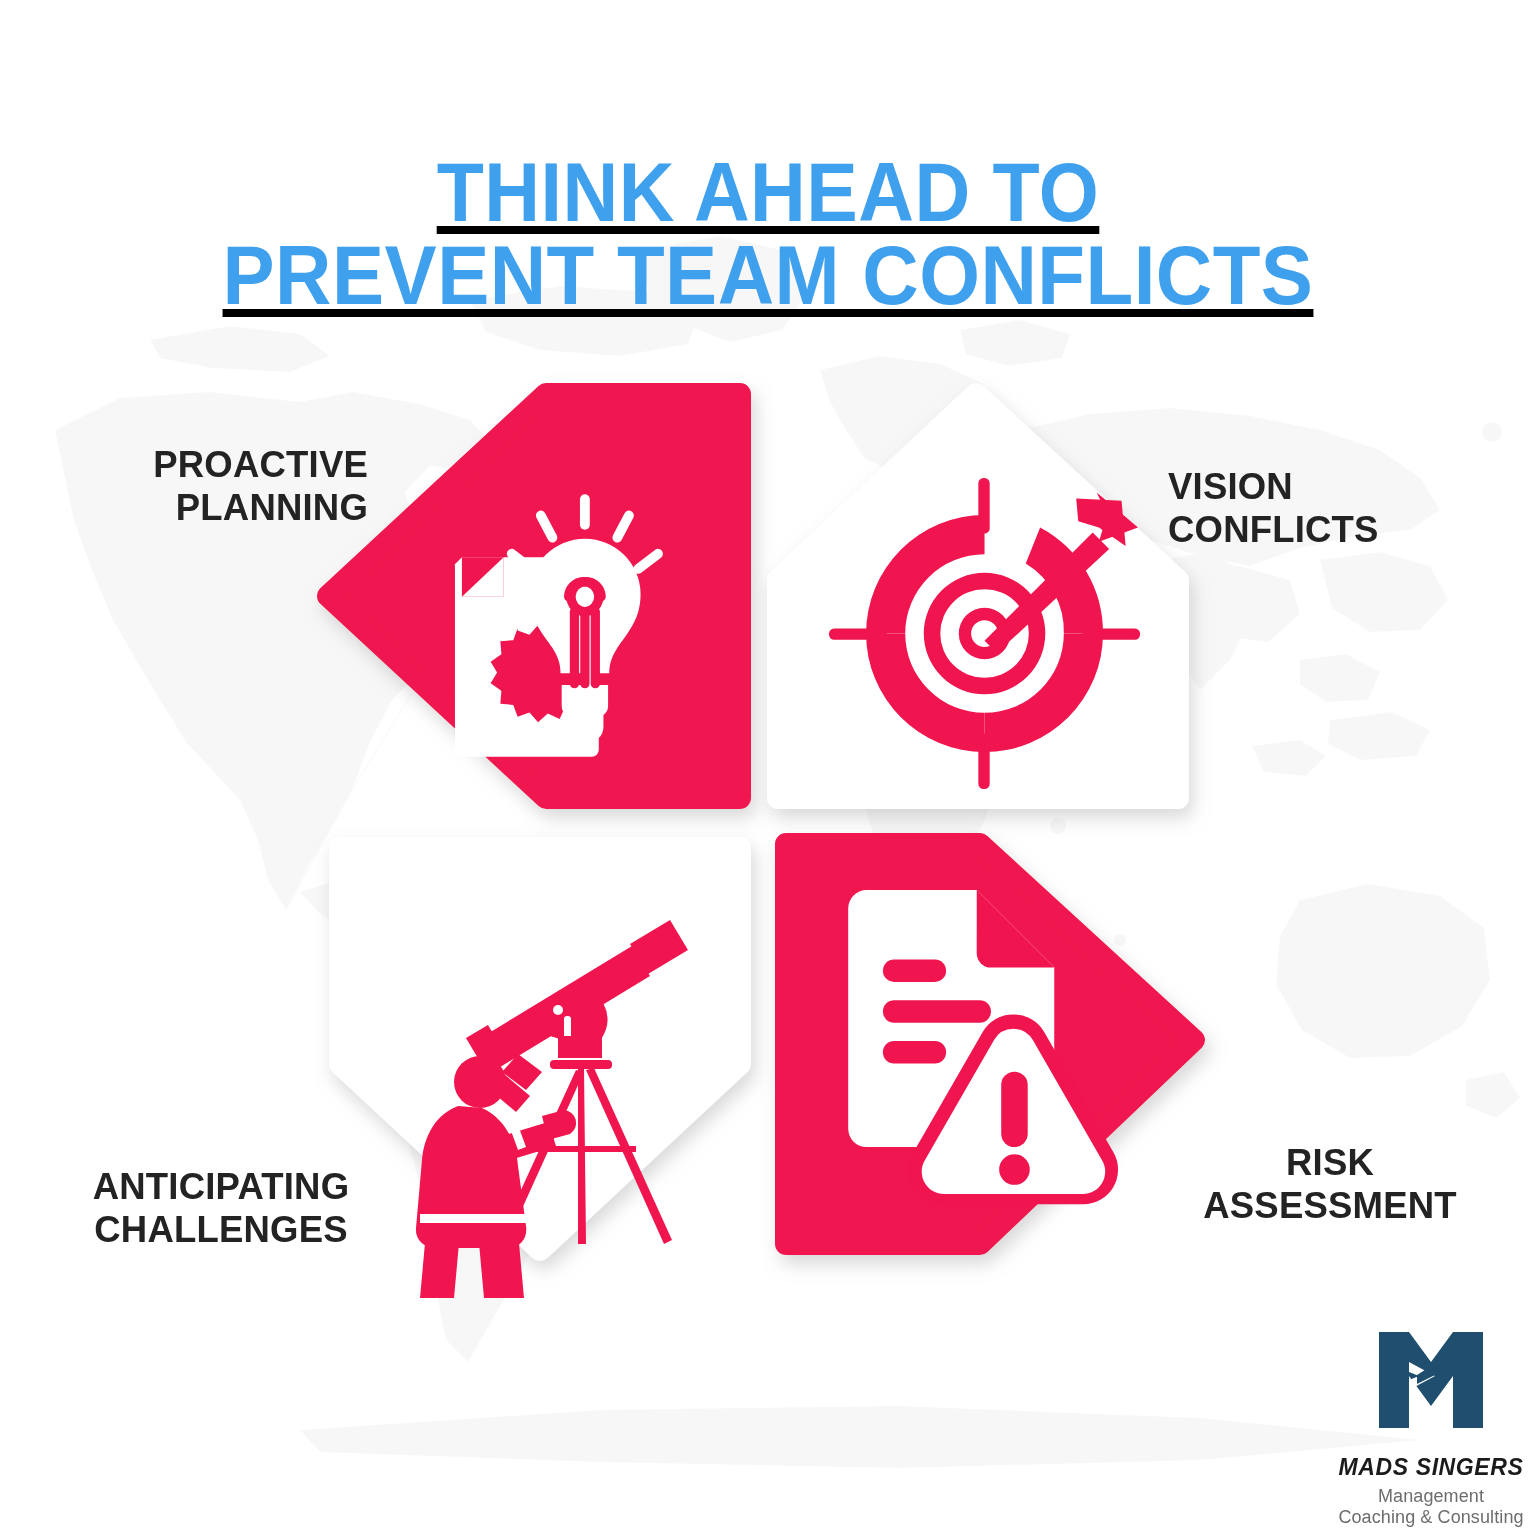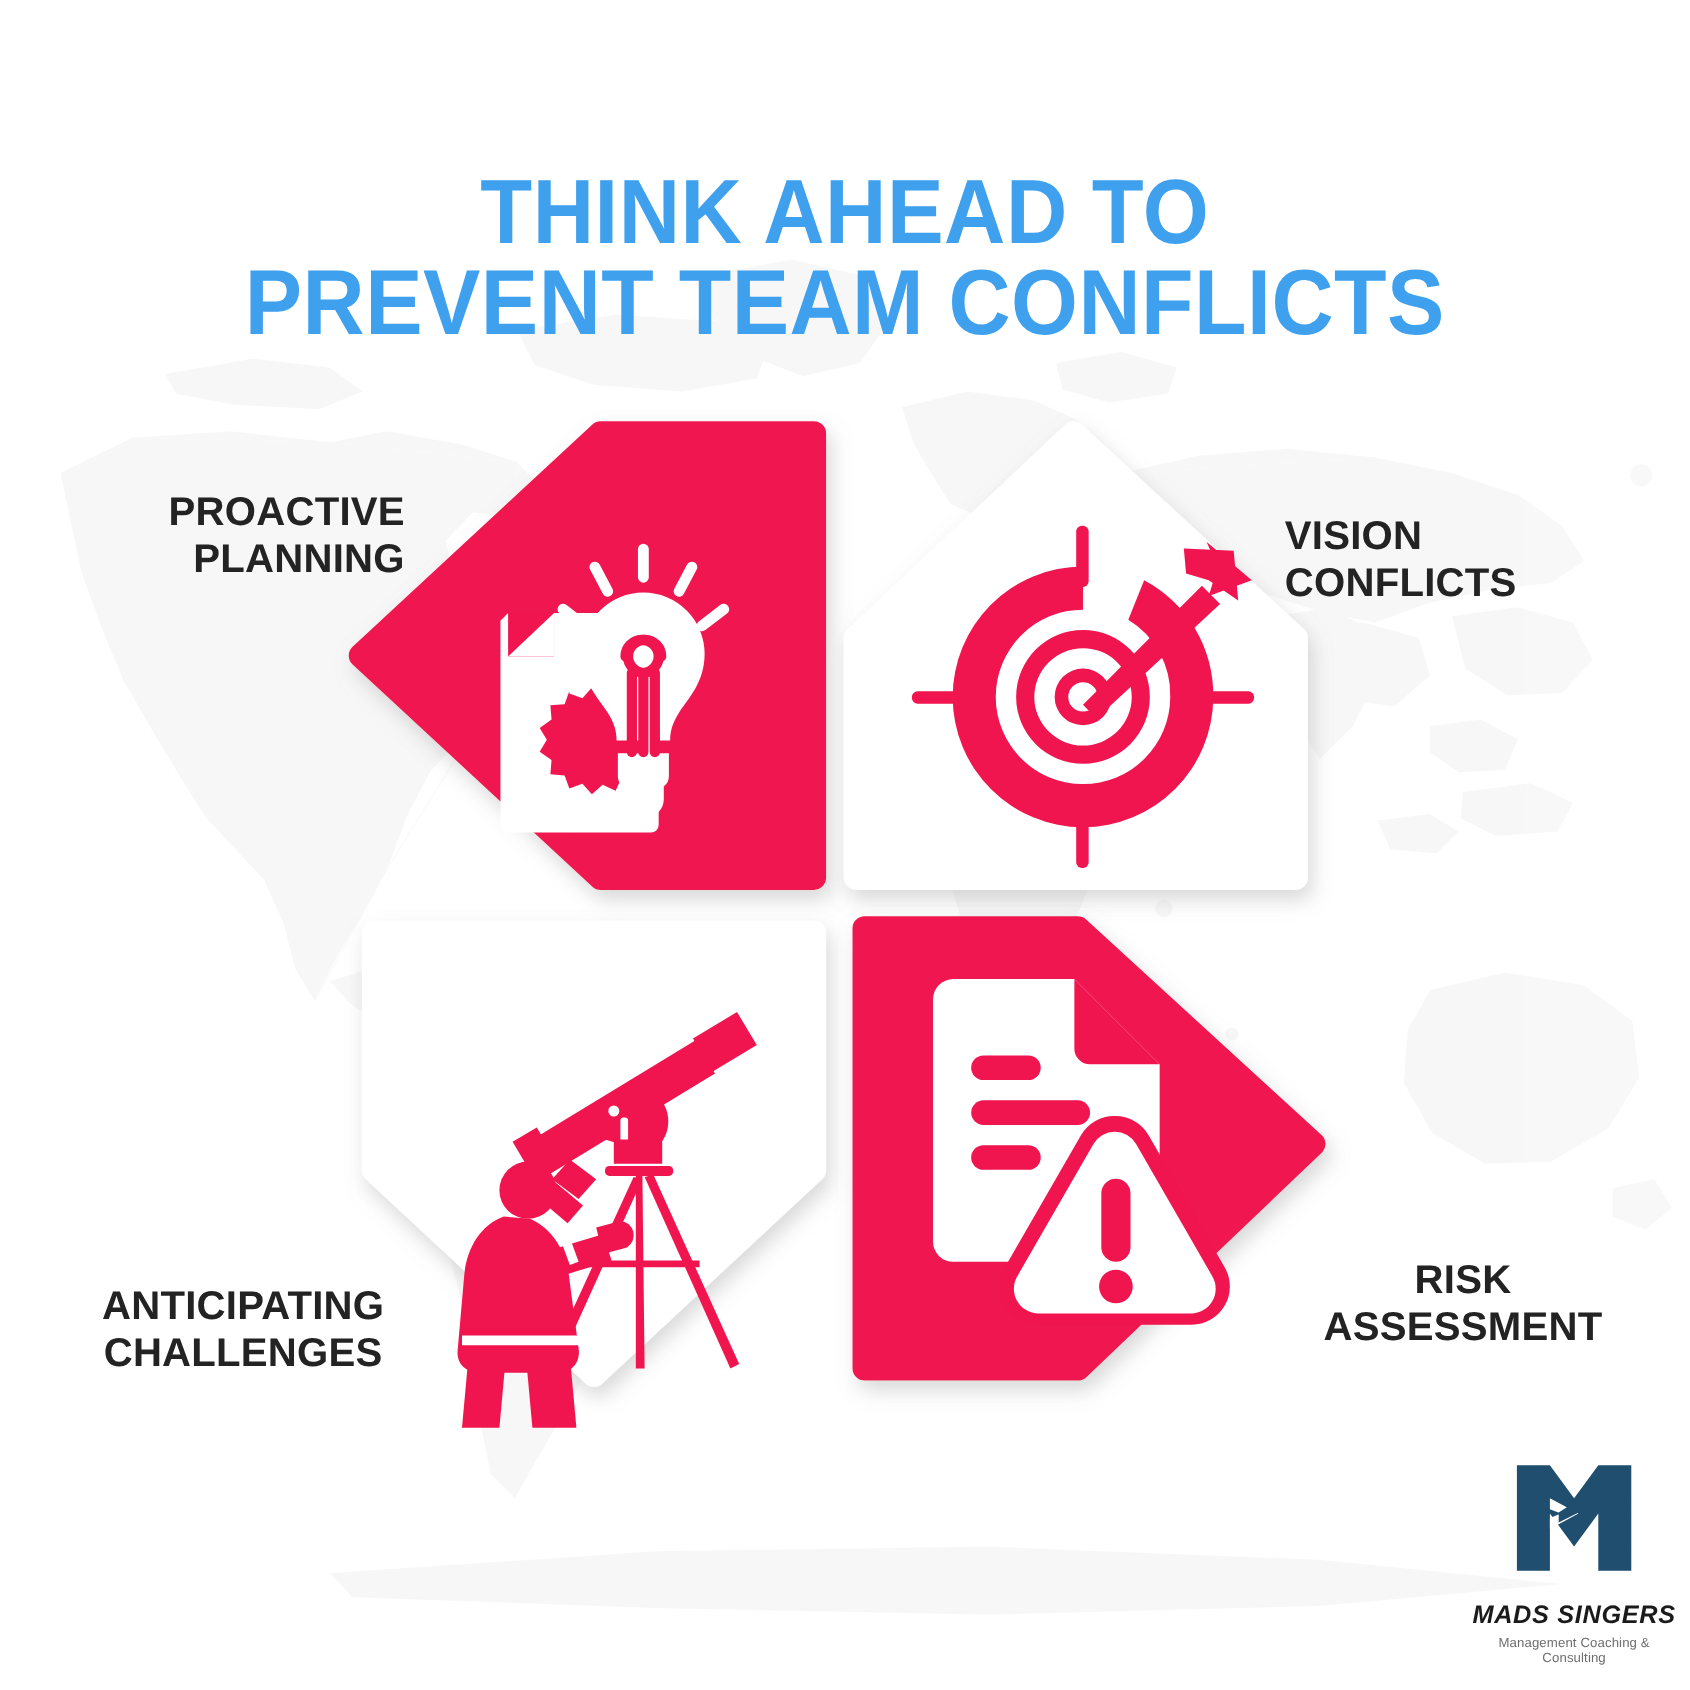--- a/index.html
+++ b/index.html
@@ -14,21 +14,21 @@
   
   #world-map-bg{
     position:absolute; left:0; top:0; width:1536px; height:1536px;
     opacity:0.5; pointer-events:none;
   }
   #world-map-bg svg{ width:100%; height:100%; display:block; }
 
   
   #title-block{
     position:absolute; left:0; top:152px; width:1536px;
-    text-align:center; z-index:6;
+    text-align:center; z-index:6;text-decoration:underline;
   }
   #title-block .line{
     display:block;
     color:#3FA0EE;
     font-family:"Liberation Sans Narrow","Liberation Sans",sans-serif;
     font-weight:700;
     font-size:83px;
     line-height:0.99em;
     letter-spacing:0.5px;
     transform:scaleX(0.93);
@@ -72,21 +72,21 @@
   }
   #brand-logo .mark{ width:100%; height:100px; }
   #brand-logo .mark svg{ display:block; margin:0 auto; }
   #brand-logo .brand-name{
     margin-top:24px;
     font-size:23px; font-weight:700; font-style:italic;
     color:#1b1b1b; letter-spacing:0.6px;
   }
   #brand-logo .brand-tagline{
     margin-top:5px;
-    font-size:12px; color:#6d6d6d; letter-spacing:0.1px;
+    font-size:18px; color:#6d6d6d; letter-spacing:0.1px;
     font-family:"Liberation Sans Narrow","Liberation Sans",sans-serif;
   }
 </style>
 </head>
 <body>
 
 <div id="world-map-bg">
   <svg viewBox="0 0 1536 1536" preserveAspectRatio="xMidYMid slice" aria-hidden="true">
     <g fill="#F1F1F3">
 

